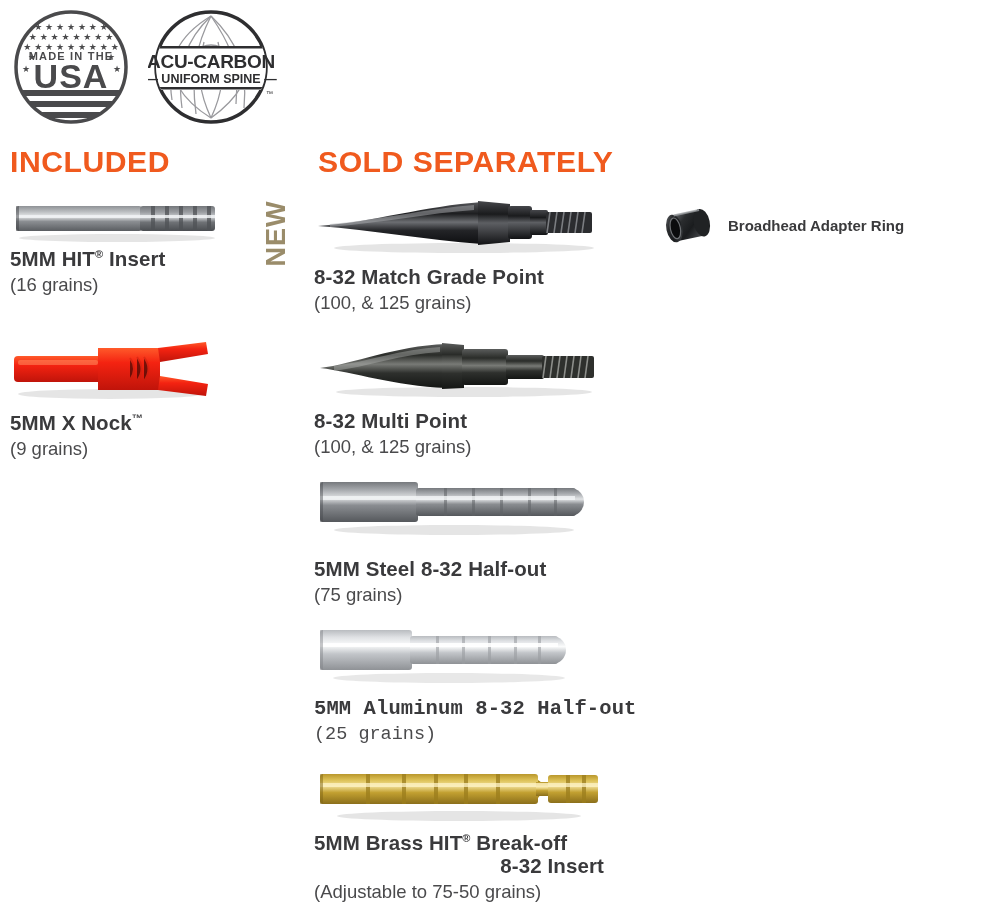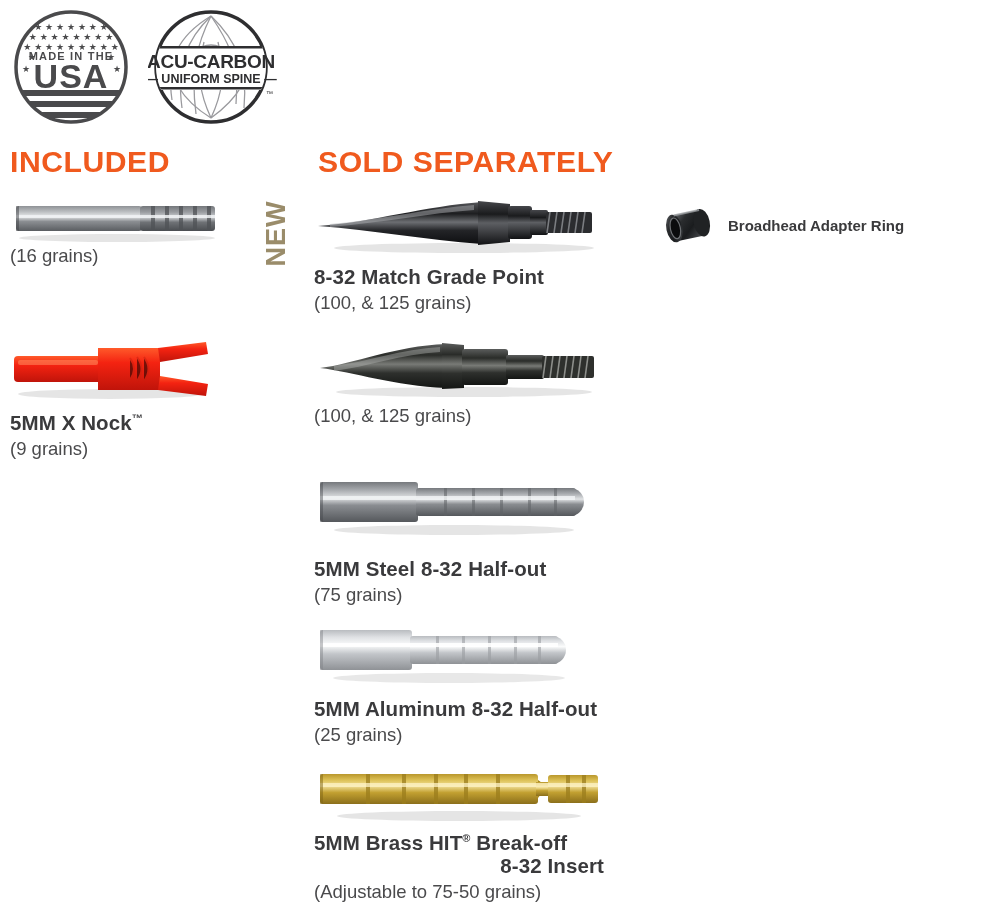--- a/index.html
+++ b/index.html
@@ -187,20 +187,23 @@
           <rect x="141" y="10" width="4" height="25"></rect>
           <rect x="155" y="10" width="4" height="25"></rect>
           <rect x="169" y="10" width="4" height="25"></rect>
           <rect x="183" y="10" width="4" height="25"></rect>
           <rect x="197" y="10" width="4" height="25"></rect>
         </g>
         <rect x="6" y="19" width="199" height="3" fill="#f0f2f4" opacity="0.85"></rect>
         <rect x="6" y="10" width="3" height="25" fill="#3f4246" opacity="0.5"></rect>
       </svg>
     </div>
+    <div class="title">
+      <span>5MM HIT</span><span class="sup">®</span><span> Insert</span>
+    </div>
     <div class="sub">(16 grains)</div>
   </div>
 
   <div class="item" style="left:10px; top:340px;">
     <div class="art">
       <svg width="210" height="62" viewBox="0 0 210 62">
         <defs>
           <linearGradient id="nockG" x1="0" y1="0" x2="0" y2="1">
             <stop offset="0" stop-color="#ff5a2a"></stop>
             <stop offset="0.35" stop-color="#f42311"></stop>
@@ -305,20 +308,23 @@
             <path d="M239 24 l-3 22"></path>
             <path d="M246 24 l-3 22"></path>
           <path d="M253 24 l-3 22"></path>
             <path d="M260 24 l-3 22"></path>
             <path d="M267 24 l-3 22"></path>
           <path d="M274 24 l-3 22"></path>
         </g>
         <path d="M20 34 C 52 30, 88 17, 126 15 L126 20 C 88 22, 52 35, 20 39 Z" fill="#b6b8b4" opacity="0.42"></path>
       </svg>
     </div>
+    <div class="title" style="margin-top:6px;">
+      <span>8-32 Multi Point</span>
+    </div>
     <div class="sub">(100, &amp; 125 grains)</div>
   </div>
 
   <div class="item" style="left:314px; top:474px;">
     <div class="art">
       <svg width="280" height="66" viewBox="0 0 280 66">
         <defs>
           <linearGradient id="stG" x1="0" y1="0" x2="0" y2="1">
             <stop offset="0" stop-color="#76797d"></stop>
             <stop offset="0.2" stop-color="#a7aaae"></stop>
@@ -345,21 +351,21 @@
         <rect x="6" y="22" width="255" height="4" fill="#f3f5f6" opacity="0.8"></rect>
         <rect x="6" y="8" width="3" height="40" fill="#44474b" opacity="0.45"></rect>
       </svg>
     </div>
     <div class="title" style="margin-top:16px;">
       <span>5MM Steel 8-32 Half-out</span>
     </div>
     <div class="sub">(75 grains)</div>
   </div>
 
-  <div class="item" style="left:314px; top:622px;">
+  <div class="item" style="left:314px; top:622px;font-family:Liberation Mono, monospace;">
     <div class="art">
       <svg width="270" height="66" viewBox="0 0 270 66">
         <defs>
           <linearGradient id="alG" x1="0" y1="0" x2="0" y2="1">
             <stop offset="0" stop-color="#b9bcc0"></stop>
             <stop offset="0.18" stop-color="#dfe1e4"></stop>
             <stop offset="0.38" stop-color="#fbfcfc"></stop>
             <stop offset="0.6" stop-color="#c2c5c9"></stop>
             <stop offset="1" stop-color="#8f9296"></stop>
           </linearGradient>

